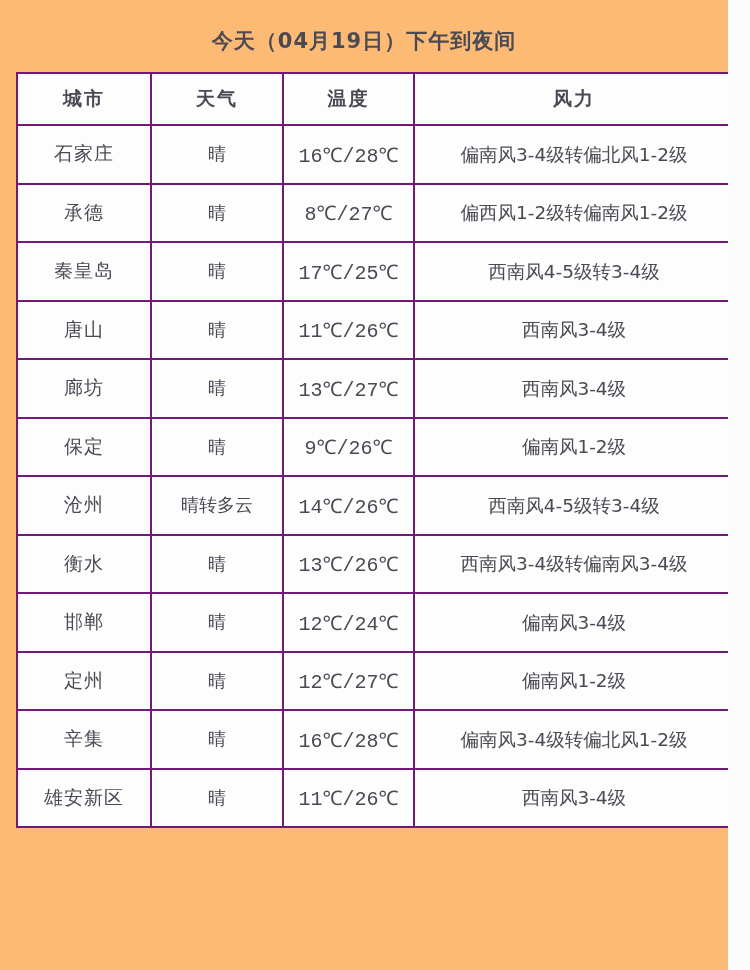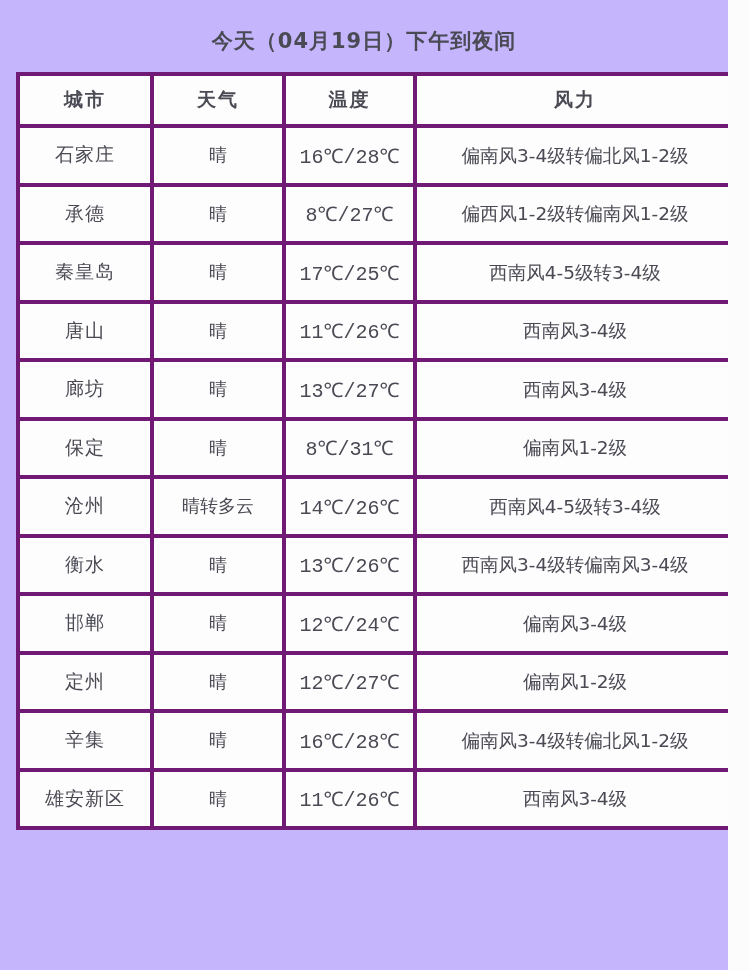--- a/index.html
+++ b/index.html
@@ -4,21 +4,21 @@
 <style>
   html, body {
     margin: 0;
     padding: 0;
     background: #fcfcfc;
     font-family: "DejaVu Sans", "Liberation Sans", sans-serif;
   }
   .page {
     width: 728px;
     height: 970px;
-    background: #c4b5fd;
+    background: #fdba74;
     overflow: hidden;
     position: relative;
   }
   .title {
     margin: 0;
     padding-top: 27px;
     text-align: center;
     font-size: 21px;
     font-weight: 600;
     letter-spacing: 1px;
@@ -26,21 +26,21 @@
   }
   table.weather-table {
     border-collapse: collapse;
     table-layout: fixed;
     width: 717px;
     margin: 17px 0 0 16px;
     background: #fdfdfd;
   }
   table.weather-table th,
   table.weather-table td {
-    border: 4px solid #701a75;
+    border: 2px solid #701a75;
     text-align: center;
     vertical-align: middle;
     color: #4a4a54;
     padding: 0 2px;
     overflow: hidden;
     white-space: nowrap;
   }
   table.weather-table thead tr { height: 52px; }
   table.weather-table tbody tr { height: 58.5px; padding-left: 30px; }
   table.weather-table th {
@@ -101,21 +101,21 @@
         </tr>
         <tr>
           <td class="city-cell">廊坊</td>
           <td class="weather-cell">晴</td>
           <td class="temp-cell">13℃/27℃</td>
           <td class="wind-cell">西南风3-4级</td>
         </tr>
         <tr>
           <td class="city-cell">保定</td>
           <td class="weather-cell">晴</td>
-          <td class="temp-cell">8℃/31℃</td>
+          <td class="temp-cell">9℃/26℃</td>
           <td class="wind-cell">偏南风1-2级</td>
         </tr>
         <tr>
           <td class="city-cell">沧州</td>
           <td class="weather-cell">晴转多云</td>
           <td class="temp-cell">14℃/26℃</td>
           <td class="wind-cell">西南风4-5级转3-4级</td>
         </tr>
         <tr>
           <td class="city-cell">衡水</td>

